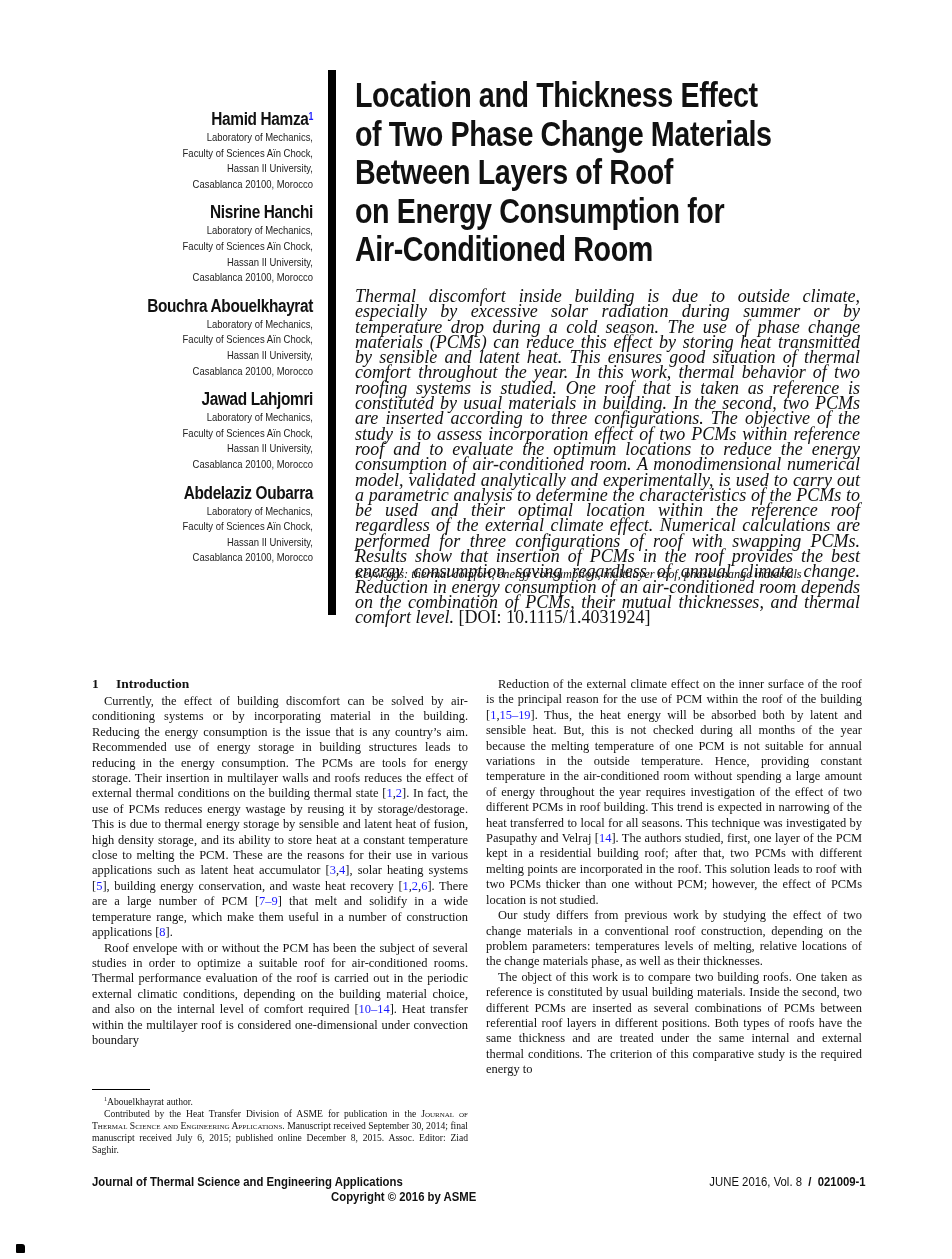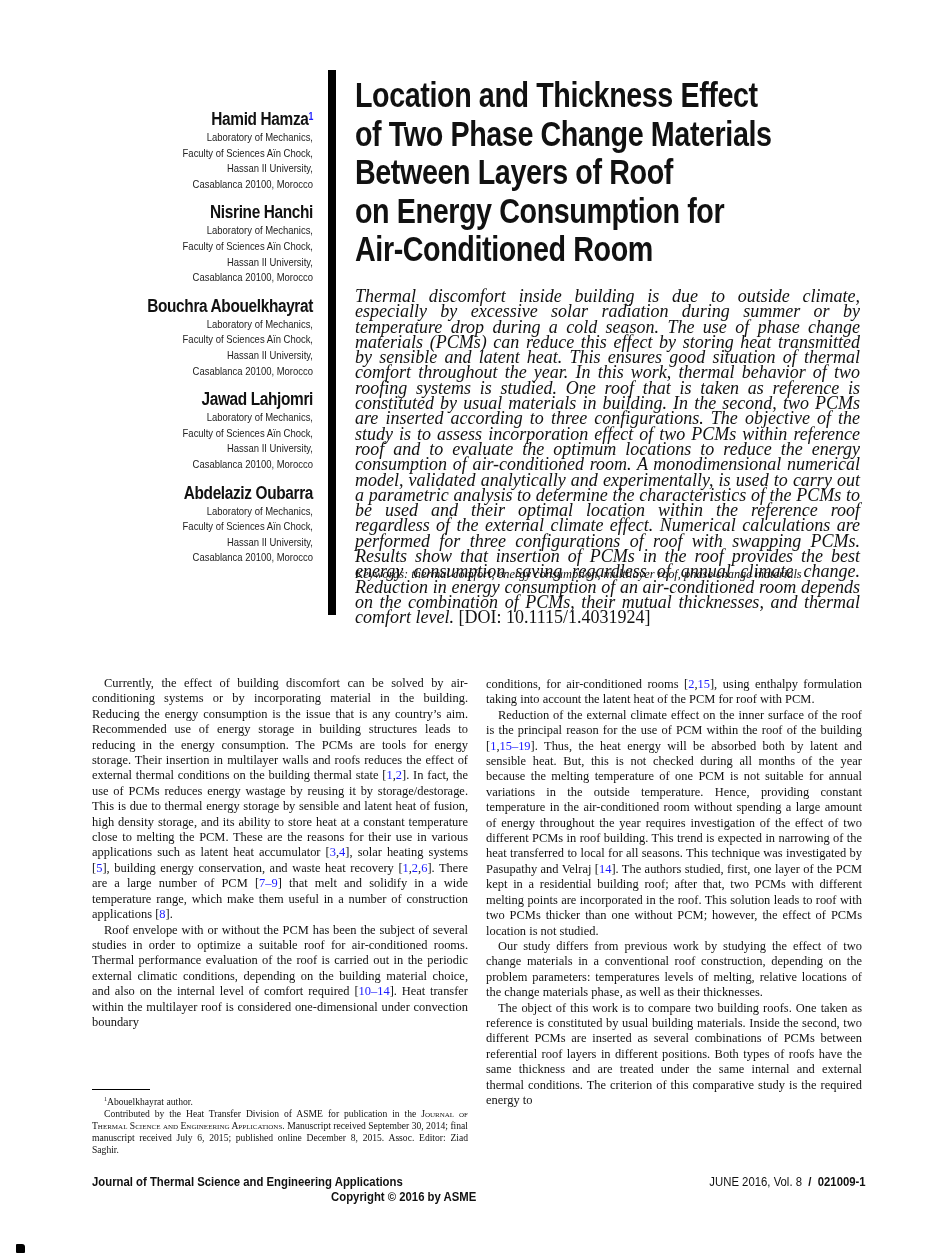--- a/index.html
+++ b/index.html
@@ -95,29 +95,31 @@
   </div>
 
 <div id="abstract">
   <span>Thermal discomfort inside building is due to outside climate, especially by excessive solar radiation during summer or by temperature drop during a cold season. The use of phase change materials (PCMs) can reduce this effect by storing heat transmitted by sensible and latent heat. This ensures good situation of thermal comfort throughout the year. In this work, thermal behavior of two roofing systems is studied. One roof that is taken as reference is constituted by usual materials in building. In the second, two PCMs are inserted according to three configurations. The objective of the study is to assess incorporation effect of two PCMs within reference roof and to evaluate the optimum locations to reduce the energy consumption of air-conditioned room. A monodimensional numerical model, validated analytically and experimentally, is used to carry out a parametric analysis to determine the characteristics of the PCMs to be used and their optimal location within the reference roof regardless of the external climate effect. Numerical calculations are performed for three configurations of roof with swapping PCMs. Results show that insertion of PCMs in the roof provides the best energy consumption saving regardless of annual climate change. Reduction in energy consumption of an air-conditioned room depends on the combination of PCMs, their mutual thicknesses, and thermal comfort level.</span>
   <span class="doi">[DOI: 10.1115/1.4031924]</span>
 </div>
 
 <div id="keywords">Keywords: thermal comfort, energy consumption, multilayer roof, phase change materials</div>
 
 <div id="col-left" class="col">
+  <div class="sec-head">
+    <span class="num">1</span><span>Introduction</span>
+  </div>
   <div id="left-paras">
       <p><span>Currently, the effect of building discomfort can be solved by air-conditioning systems or by incorporating material in the building. Reducing the energy consumption is the issue that is any country’s aim. Recommended use of energy storage in building structures leads to reducing in the energy consumption. The PCMs are tools for energy storage. Their insertion in multilayer walls and roofs reduces the effect of external thermal conditions on the building thermal state [</span><a class="cite">1</a><span>,</span><a class="cite">2</a><span>]. In fact, the use of PCMs reduces energy wastage by reusing it by storage/destorage. This is due to thermal energy storage by sensible and latent heat of fusion, high density storage, and its ability to store heat at a constant temperature close to melting the PCM. These are the reasons for their use in various applications such as latent heat accumulator [</span><a class="cite">3</a><span>,</span><a class="cite">4</a><span>], solar heating systems [</span><a class="cite">5</a><span>], building energy conservation, and waste heat recovery [</span><a class="cite">1</a><span>,</span><a class="cite">2</a><span>,</span><a class="cite">6</a><span>]. There are a large number of PCM [</span><a class="cite">7–9</a><span>] that melt and solidify in a wide temperature range, which make them useful in a number of construction applications [</span><a class="cite">8</a><span>].</span></p>
       <p><span>Roof envelope with or without the PCM has been the subject of several studies in order to optimize a suitable roof for air-conditioned rooms. Thermal performance evaluation of the roof is carried out in the periodic external climatic conditions, depending on the building material choice, and also on the internal level of comfort required [</span><a class="cite">10–14</a><span>]. Heat transfer within the multilayer roof is considered one-dimensional under convection boundary</span></p>
     </div>
 </div>
 
 <div id="col-right" class="col">
   <div id="right-paras">
-      <p class="noindent"><span>conditions, for air-conditioned rooms [</span><a class="cite">2</a><span>,</span><a class="cite">15</a><span>], using enthalpy formulation taking into account the latent heat of the PCM for roof with PCM.</span></p>
       <p><span>Reduction of the external climate effect on the inner surface of the roof is the principal reason for the use of PCM within the roof of the building [</span><a class="cite">1</a><span>,</span><a class="cite">15–19</a><span>]. Thus, the heat energy will be absorbed both by latent and sensible heat. But, this is not checked during all months of the year because the melting temperature of one PCM is not suitable for annual variations in the outside temperature. Hence, providing constant temperature in the air-conditioned room without spending a large amount of energy throughout the year requires investigation of the effect of two different PCMs in roof building. This trend is expected in narrowing of the heat transferred to local for all seasons. This technique was investigated by Pasupathy and Velraj [</span><a class="cite">14</a><span>]. The authors studied, first, one layer of the PCM kept in a residential building roof; after that, two PCMs with different melting points are incorporated in the roof. This solution leads to roof with two PCMs thicker than one without PCM; however, the effect of PCMs location is not studied.</span></p>
       <p><span>Our study differs from previous work by studying the effect of two change materials in a conventional roof construction, depending on the problem parameters: temperatures levels of melting, relative locations of the change materials phase, as well as their thicknesses.</span></p>
       <p><span>The object of this work is to compare two building roofs. One taken as reference is constituted by usual building materials. Inside the second, two different PCMs are inserted as several combinations of PCMs between referential roof layers in different positions. Both types of roofs have the same thickness and are treated under the same internal and external thermal conditions. The criterion of this comparative study is the required energy to</span></p>
     </div>
 </div>
 
 <div id="footnote-rule"></div>
 <div id="footnotes">
   <p><sup>1</sup><span>Abouelkhayrat author.</span></p>
   <p><span>Contributed by the Heat Transfer Division of ASME for publication in the </span><span class="smallcaps">Journal of Thermal Science and Engineering Applications</span><span>. Manuscript received September 30, 2014; final manuscript received July 6, 2015; published online December 8, 2015. Assoc. Editor: Ziad Saghir.</span></p>

